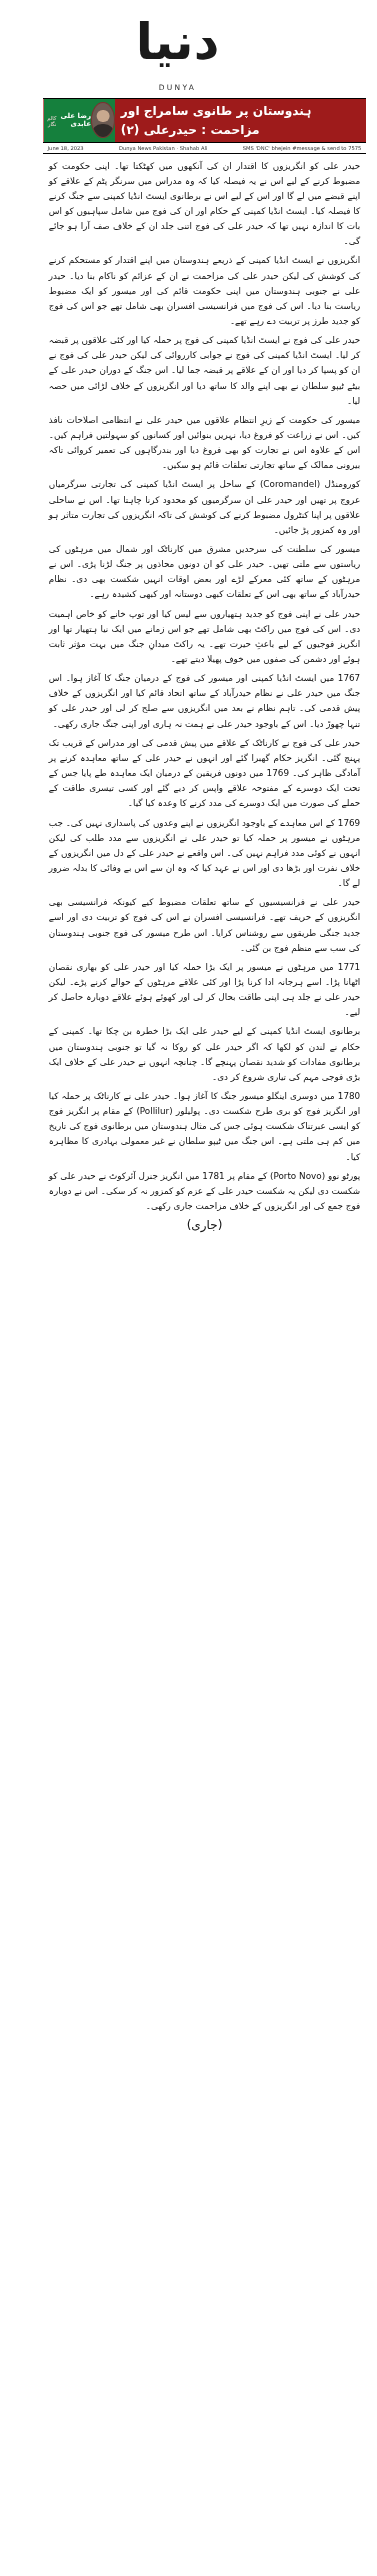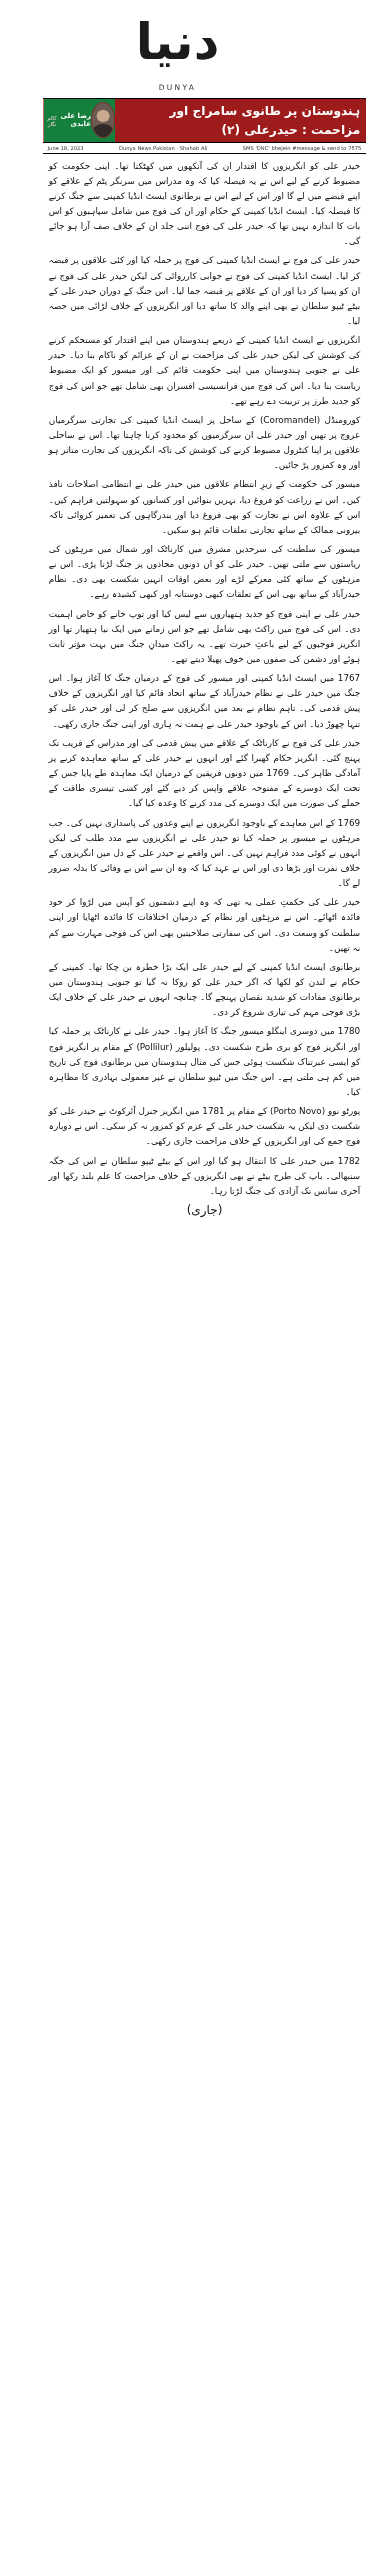--- a/index.html
+++ b/index.html
@@ -65,21 +65,21 @@
   .headline-box {
     flex: 1;
     display: flex;
     align-items: center;
     justify-content: center;
     padding: 0 5.8px;
   }
   .headline {
     font-size: 12.2px;
     font-weight: bold;
-    text-align: right;
+    text-align: left;
     line-height: 1.5;
     direction: rtl;
   }
   .author-box {
     width: 71px;
     background: #15803d;
     display: flex;
     flex-direction: row;
     align-items: center;
     justify-content: center;
@@ -207,31 +207,31 @@
   </div>
 
   <div class="metabar">
     <div class="meta-left">June 18, 2023</div>
     <div class="meta-center">Dunya News Pakistan · Shahab Ali</div>
     <div class="meta-right">SMS 'DNC' bhejein #message &amp; send to 7575</div>
   </div>
 
   <div class="article">
     <p class="para">حیدر علی کو انگریزوں کا اقتدار ان کی آنکھوں میں کھٹکتا تھا۔ اپنی حکومت کو مضبوط کرنے کے لیے اس نے یہ فیصلہ کیا کہ وہ مدراس میں سرنگر پٹم کے علاقے کو اپنے قبضے میں لے گا اور اس کے لیے اس نے برطانوی ایسٹ انڈیا کمپنی سے جنگ کرنے کا فیصلہ کیا۔ ایسٹ انڈیا کمپنی کے حکام اور ان کی فوج میں شامل سپاہیوں کو اس بات کا اندازہ نہیں تھا کہ حیدر علی کی فوج اتنی جلد ان کے خلاف صف آرا ہو جائے گی۔</p>
+    <p class="para">انگریزوں نے ایسٹ انڈیا کمپنی کے ذریعے ہندوستان میں اپنے اقتدار کو مستحکم کرنے کی کوشش کی لیکن حیدر علی کی مزاحمت نے ان کے عزائم کو ناکام بنا دیا۔ حیدر علی نے جنوبی ہندوستان میں اپنی حکومت قائم کی اور میسور کو ایک مضبوط ریاست بنا دیا۔ اس کی فوج میں فرانسیسی افسران بھی شامل تھے جو اس کی فوج کو جدید طرز پر تربیت دے رہے تھے۔</p>
     <p class="para">حیدر علی کی فوج نے ایسٹ انڈیا کمپنی کی فوج پر حملہ کیا اور کئی علاقوں پر قبضہ کر لیا۔ ایسٹ انڈیا کمپنی کی فوج نے جوابی کارروائی کی لیکن حیدر علی کی فوج نے ان کو پسپا کر دیا اور ان کے علاقے پر قبضہ جما لیا۔ اس جنگ کے دوران حیدر علی کے بیٹے ٹیپو سلطان نے بھی اپنے والد کا ساتھ دیا اور انگریزوں کے خلاف لڑائی میں حصہ لیا۔</p>
-    <p class="para">انگریزوں نے ایسٹ انڈیا کمپنی کے ذریعے ہندوستان میں اپنے اقتدار کو مستحکم کرنے کی کوشش کی لیکن حیدر علی کی مزاحمت نے ان کے عزائم کو ناکام بنا دیا۔ حیدر علی نے جنوبی ہندوستان میں اپنی حکومت قائم کی اور میسور کو ایک مضبوط ریاست بنا دیا۔ اس کی فوج میں فرانسیسی افسران بھی شامل تھے جو اس کی فوج کو جدید طرز پر تربیت دے رہے تھے۔</p>
+    <p class="para">میسور کی حکومت کے زیرِ انتظام علاقوں میں حیدر علی نے انتظامی اصلاحات نافذ کیں۔ اس نے زراعت کو فروغ دیا، نہریں بنوائیں اور کسانوں کو سہولتیں فراہم کیں۔ اس کے علاوہ اس نے تجارت کو بھی فروغ دیا اور بندرگاہوں کی تعمیر کروائی تاکہ بیرونی ممالک کے ساتھ تجارتی تعلقات قائم ہو سکیں۔</p>
     <p class="para">کورومنڈل (Coromandel) کے ساحل پر ایسٹ انڈیا کمپنی کی تجارتی سرگرمیاں عروج پر تھیں اور حیدر علی ان سرگرمیوں کو محدود کرنا چاہتا تھا۔ اس نے ساحلی علاقوں پر اپنا کنٹرول مضبوط کرنے کی کوشش کی تاکہ انگریزوں کی تجارت متاثر ہو اور وہ کمزور پڑ جائیں۔</p>
-    <p class="para">میسور کی حکومت کے زیرِ انتظام علاقوں میں حیدر علی نے انتظامی اصلاحات نافذ کیں۔ اس نے زراعت کو فروغ دیا، نہریں بنوائیں اور کسانوں کو سہولتیں فراہم کیں۔ اس کے علاوہ اس نے تجارت کو بھی فروغ دیا اور بندرگاہوں کی تعمیر کروائی تاکہ بیرونی ممالک کے ساتھ تجارتی تعلقات قائم ہو سکیں۔</p>
     <p class="para">میسور کی سلطنت کی سرحدیں مشرق میں کارناٹک اور شمال میں مرہٹوں کی ریاستوں سے ملتی تھیں۔ حیدر علی کو ان دونوں محاذوں پر جنگ لڑنا پڑی۔ اس نے مرہٹوں کے ساتھ کئی معرکے لڑے اور بعض اوقات انہیں شکست بھی دی۔ نظام حیدرآباد کے ساتھ بھی اس کے تعلقات کبھی دوستانہ اور کبھی کشیدہ رہے۔</p>
     <p class="para">حیدر علی نے اپنی فوج کو جدید ہتھیاروں سے لیس کیا اور توپ خانے کو خاص اہمیت دی۔ اس کی فوج میں راکٹ بھی شامل تھے جو اس زمانے میں ایک نیا ہتھیار تھا اور انگریز فوجیوں کے لیے باعثِ حیرت تھے۔ یہ راکٹ میدانِ جنگ میں بہت مؤثر ثابت ہوئے اور دشمن کی صفوں میں خوف پھیلا دیتے تھے۔</p>
     <p class="para">1767 میں ایسٹ انڈیا کمپنی اور میسور کی فوج کے درمیان جنگ کا آغاز ہوا۔ اس جنگ میں حیدر علی نے نظام حیدرآباد کے ساتھ اتحاد قائم کیا اور انگریزوں کے خلاف پیش قدمی کی۔ تاہم نظام نے بعد میں انگریزوں سے صلح کر لی اور حیدر علی کو تنہا چھوڑ دیا۔ اس کے باوجود حیدر علی نے ہمت نہ ہاری اور اپنی جنگ جاری رکھی۔</p>
     <p class="para">حیدر علی کی فوج نے کارناٹک کے علاقے میں پیش قدمی کی اور مدراس کے قریب تک پہنچ گئی۔ انگریز حکام گھبرا گئے اور انہوں نے حیدر علی کے ساتھ معاہدہ کرنے پر آمادگی ظاہر کی۔ 1769 میں دونوں فریقین کے درمیان ایک معاہدہ طے پایا جس کے تحت ایک دوسرے کے مفتوحہ علاقے واپس کر دیے گئے اور کسی تیسری طاقت کے حملے کی صورت میں ایک دوسرے کی مدد کرنے کا وعدہ کیا گیا۔</p>
     <p class="para">1769 کے اس معاہدے کے باوجود انگریزوں نے اپنے وعدوں کی پاسداری نہیں کی۔ جب مرہٹوں نے میسور پر حملہ کیا تو حیدر علی نے انگریزوں سے مدد طلب کی لیکن انہوں نے کوئی مدد فراہم نہیں کی۔ اس واقعے نے حیدر علی کے دل میں انگریزوں کے خلاف نفرت اور بڑھا دی اور اس نے عہد کیا کہ وہ ان سے اس بے وفائی کا بدلہ ضرور لے گا۔</p>
-    <p class="para">حیدر علی کی حکمتِ عملی یہ تھی کہ وہ اپنے دشمنوں کو آپس میں لڑوا کر خود فائدہ اٹھائے۔ اس نے مرہٹوں اور نظام کے درمیان اختلافات کا فائدہ اٹھایا اور اپنی سلطنت کو وسعت دی۔ اس کی سفارتی صلاحیتیں بھی اس کی فوجی مہارت سے کم نہ تھیں۔</p>
+    <p class="para">حیدر علی نے فرانسیسیوں کے ساتھ تعلقات مضبوط کیے کیونکہ فرانسیسی بھی انگریزوں کے حریف تھے۔ فرانسیسی افسران نے اس کی فوج کو تربیت دی اور اسے جدید جنگی طریقوں سے روشناس کرایا۔ اس طرح میسور کی فوج جنوبی ہندوستان کی سب سے منظم فوج بن گئی۔</p>
+    <p class="para">1771 میں مرہٹوں نے میسور پر ایک بڑا حملہ کیا اور حیدر علی کو بھاری نقصان اٹھانا پڑا۔ اسے ہرجانہ ادا کرنا پڑا اور کئی علاقے مرہٹوں کے حوالے کرنے پڑے۔ لیکن حیدر علی نے جلد ہی اپنی طاقت بحال کر لی اور کھوئے ہوئے علاقے دوبارہ حاصل کر لیے۔</p>
     <p class="para">برطانوی ایسٹ انڈیا کمپنی کے لیے حیدر علی ایک بڑا خطرہ بن چکا تھا۔ کمپنی کے حکام نے لندن کو لکھا کہ اگر حیدر علی کو روکا نہ گیا تو جنوبی ہندوستان میں برطانوی مفادات کو شدید نقصان پہنچے گا۔ چنانچہ انہوں نے حیدر علی کے خلاف ایک بڑی فوجی مہم کی تیاری شروع کر دی۔</p>
     <p class="para">1780 میں دوسری اینگلو میسور جنگ کا آغاز ہوا۔ حیدر علی نے کارناٹک پر حملہ کیا اور انگریز فوج کو بری طرح شکست دی۔ پولیلور (Pollilur) کے مقام پر انگریز فوج کو ایسی عبرتناک شکست ہوئی جس کی مثال ہندوستان میں برطانوی فوج کی تاریخ میں کم ہی ملتی ہے۔ اس جنگ میں ٹیپو سلطان نے غیر معمولی بہادری کا مظاہرہ کیا۔</p>
     <p class="para">پورٹو نوو (Porto Novo) کے مقام پر 1781 میں انگریز جنرل آئرکوٹ نے حیدر علی کو شکست دی لیکن یہ شکست حیدر علی کے عزم کو کمزور نہ کر سکی۔ اس نے دوبارہ فوج جمع کی اور انگریزوں کے خلاف مزاحمت جاری رکھی۔</p>
-    <p class="para">1782 میں حیدر علی کا انتقال ہو گیا اور اس کے بیٹے ٹیپو سلطان نے اس کی جگہ سنبھالی۔ باپ کی طرح بیٹے نے بھی انگریزوں کے خلاف مزاحمت کا علم بلند رکھا اور آخری سانس تک آزادی کی جنگ لڑتا رہا۔</p>
     <div class="endnote">(جاری)</div>
   </div>
 
 </div>
 
 
 </body></html>

